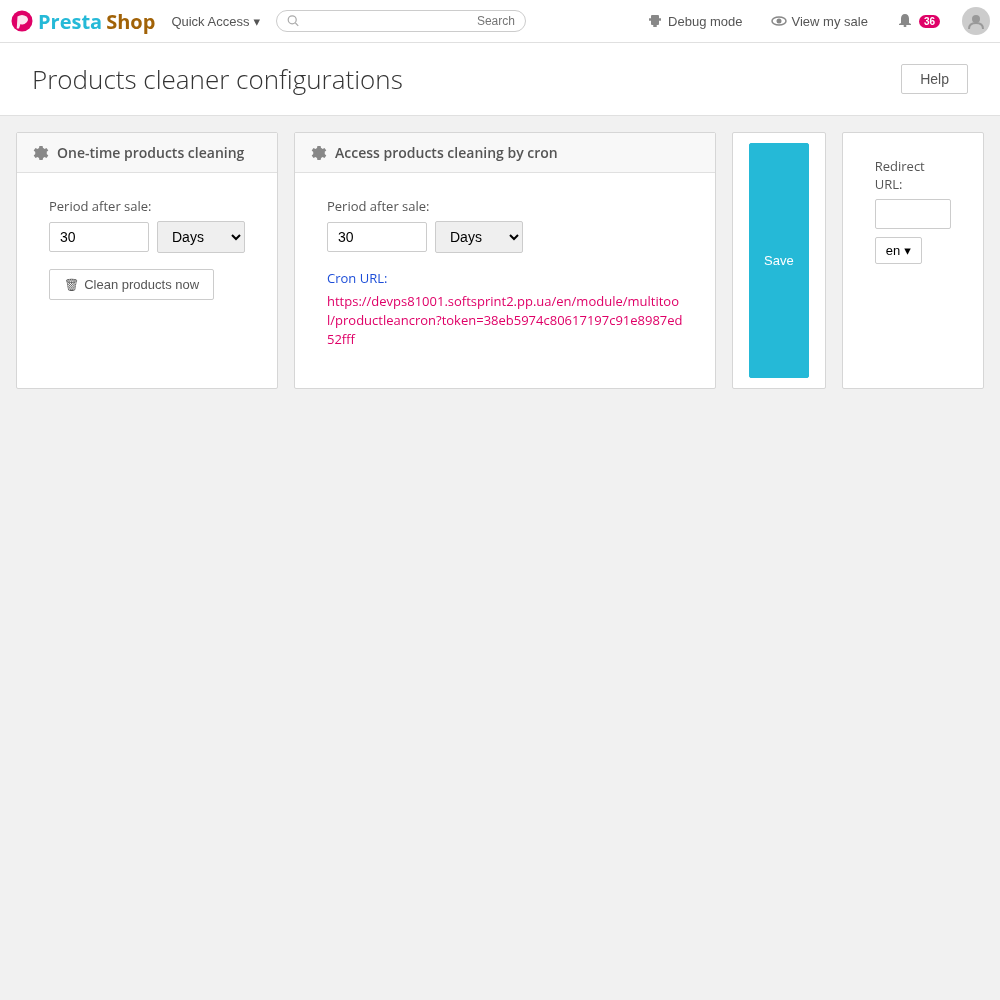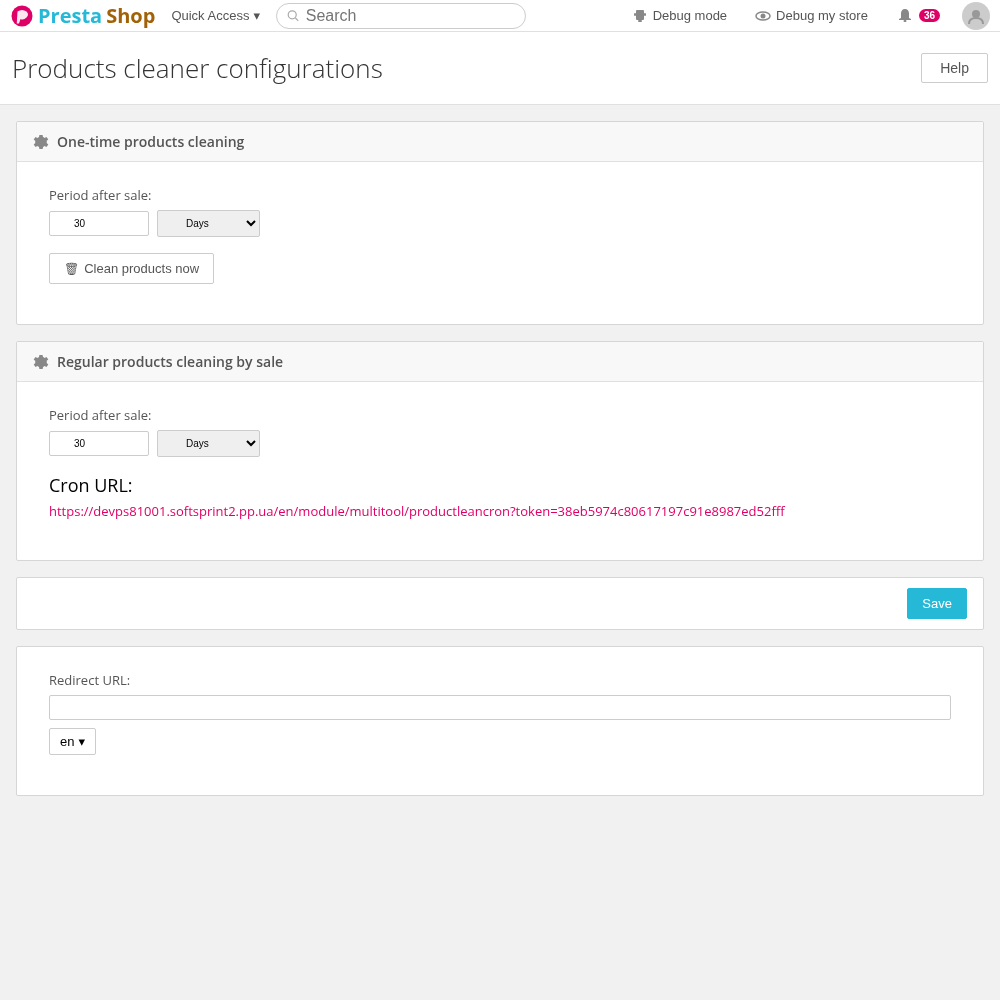--- a/index.html
+++ b/index.html
@@ -4,21 +4,21 @@
   <style>
     * { box-sizing: border-box; margin: 0; padding: 0; }
     body { font-family: 'Open Sans', Arial, sans-serif; font-size: 14px; background: #f1f1f1; color: #333; }
 
     
     .navbar {
       background: #fff;
       border-bottom: 1px solid #e0e0e0;
       display: flex;
       align-items: center;
-      height: 32px;
+      height: 43px;
       padding: 0 10px;
       gap: 10px;
     }
     .navbar-brand {
       display: flex;
       align-items: center;
       gap: 4px;
       font-size: 20px;
       font-weight: bold;
       text-decoration: none;
@@ -46,23 +46,24 @@
       border: 1px solid #ccc;
       border-radius: 20px;
       padding: 3px 10px;
       gap: 6px;
       background: #fff;
       flex: 0 0 250px;
     }
     .search-box input {
       border: none;
       outline: none;
-      font-size: 16px;
+      font-size: 12px;
       width: 100%;
       background: transparent;
+      text-align: right;
     }
     .navbar-right {
       margin-left: auto;
       display: flex;
       align-items: center;
       gap: 16px;
     }
     .nav-icon-btn {
       display: flex;
       align-items: center;
@@ -79,21 +80,21 @@
       color: #fff;
       border-radius: 10px;
       font-size: 10px;
       padding: 1px 5px;
       font-weight: bold;
     }
 
     
     .page-header {
       background: #fff;
-      padding: 18px 12px;
+      padding: 18px 32px;
       display: flex;
       align-items: center;
       justify-content: space-between;
       border-bottom: 1px solid #e0e0e0;
     }
     .page-title {
       font-size: 26px;
       font-weight: 300;
       color: #333;
     }
@@ -104,21 +105,21 @@
       font-size: 14px;
       cursor: pointer;
       border-radius: 2px;
       color: #555;
     }
 
     
     .main-content {
       padding: 16px;
       display: flex;
-      flex-direction: column;
+      flex-direction: row;
       gap: 16px;
     }
 
     
     .panel {
       background: #fff;
       border: 1px solid #d6d6d6;
       border-radius: 2px;
     }
     .panel-header {
@@ -148,22 +149,22 @@
       font-size: 13px;
       color: #555;
     }
     .form-inline {
       display: flex;
       align-items: center;
       gap: 8px;
     }
     .form-control {
       border: 1px solid #ccc;
-      padding: 6px 24px;
-      font-size: 10px;
+      padding: 6px 10px;
+      font-size: 14px;
       border-radius: 2px;
       outline: none;
     }
     .input-small {
       width: 100px;
     }
     .input-full {
       width: 100%;
     }
     select.form-control {
@@ -188,22 +189,22 @@
       color: #555;
     }
     .btn-primary {
       background: #25b9d7;
       border-color: #25b9d7;
       color: #fff;
     }
 
     
     .cron-url-label {
-      font-size: 18px;
-      color: #000000;
+      font-size: 13px;
+      color: #1d4ed8;
       margin-bottom: 4px;
     }
     .cron-url-link {
       color: #df0067;
       font-size: 13px;
       text-decoration: none;
       word-break: break-all;
     }
 
     
@@ -303,21 +304,21 @@
         <rect x="12" y="5" width="2" height="3" rx="1" fill="#888"></rect>
       </svg>
       <span>Debug mode</span>
     </button>
 
     <button class="nav-icon-btn">
       <svg width="16" height="16" viewBox="0 0 16 16" fill="none">
         <ellipse cx="8" cy="8" rx="7" ry="4" stroke="#888" stroke-width="1.5"></ellipse>
         <circle cx="8" cy="8" r="2.5" fill="#888"></circle>
       </svg>
-      <span>Debug my store</span>
+      <span>View my sale</span>
     </button>
 
     <button class="nav-icon-btn">
       <svg width="18" height="18" viewBox="0 0 18 18" fill="none">
         <path d="M9 2 C6.5 2 5 4 5 6.5 L5 11 L3 12 L3 13 L15 13 L15 12 L13 11 L13 6.5 C13 4 11.5 2 9 2 Z" fill="#888"></path>
         <rect x="7.5" y="13" width="3" height="2" rx="1" fill="#888"></rect>
       </svg>
       <span class="notification-badge">36</span>
     </button>
 
@@ -365,21 +366,21 @@
       </div>
     </div>
   </div>
 
   <div class="panel">
     <div class="panel-header">
       <svg class="gear-icon-svg" viewBox="0 0 16 16">
         <path d="M9.6 1H6.4L6 3.1A5 5 0 0 0 4.5 4L2.5 3 0.7 5.5l1.6 1.4a5 5 0 0 0 0 2.2L0.7 10.5 2.5 13l2-.9a5 5 0 0 0 1.5.9L6.4 15h3.2l.5-2.1a5 5 0 0 0 1.4-.9l2 .9 1.8-2.5-1.6-1.4a5 5 0 0 0 0-2.2l1.6-1.4L13.5 3l-2 .9A5 5 0 0 0 10 3.1L9.6 1z" fill="#888"></path>
         <circle cx="8" cy="8" r="2.5" fill="#888"></circle>
       </svg>
-      <span class="panel-header-title">Regular products cleaning by sale</span>
+      <span class="panel-header-title">Access products cleaning by cron</span>
     </div>
     <div class="panel-body">
       <div class="form-group">
         <label class="form-label">Period after sale:</label>
         <div class="form-inline">
           <input type="number" class="form-control input-small" value="30" style="">
           <select class="form-control">
             <option>Days</option>
             <option>Months</option>
             <option>Years</option>

